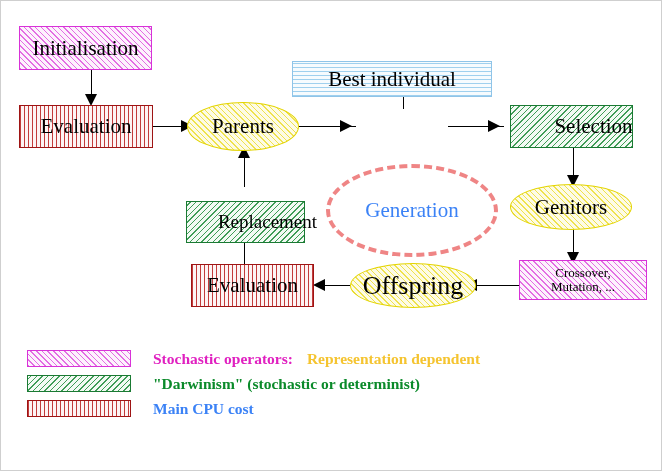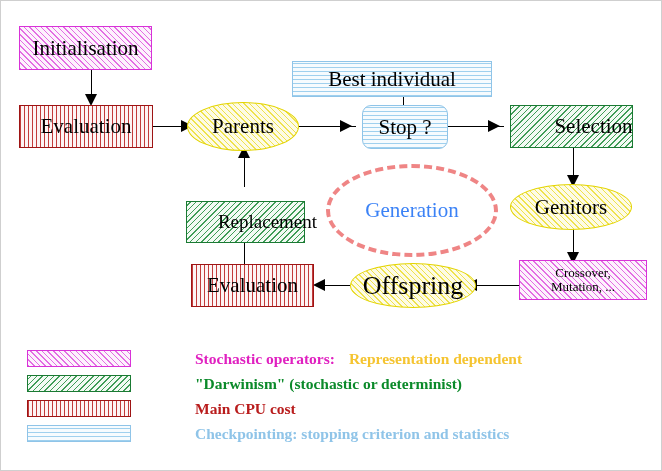--- a/index.html
+++ b/index.html
@@ -103,21 +103,20 @@
   .ah-left  { border-top: 6px solid transparent; border-bottom: 6px solid transparent; border-right: 12px solid #000; }
   .ah-up    { border-left: 6px solid transparent; border-right: 6px solid transparent; border-bottom: 12px solid #000; }
   .ah-down  { border-left: 6px solid transparent; border-right: 6px solid transparent; border-top: 12px solid #000; }
 
   
   #legend { position: absolute; left: 26px; top: 345px; z-index: 5; }
   .legend-row {
     display: flex;
     align-items: center;
     height: 25px;
-    gap: 42px;
   }
   .swatch {
     width: 104px;
     height: 17px;
     box-sizing: border-box;
     flex: 0 0 auto;
   }
   .legend-text {
     margin-left: 22px;
     font-size: 15.5px;
@@ -199,23 +198,20 @@
   </div>
 
   <div class="node hatch-yellow ellipse" style="left:186px; top:101px; width:112px; height:49px; font-size:21px;">
     <span>Parents</span>
   </div>
 
   <div class="node hatch-blue" style="left:291px; top:32px; width:200px; height:36px; font-size:21px;margin-top:28px;">
     <span>Best individual</span>
   </div>
 
-  <div class="node hatch-blue rounded" style="left:361px; top:104px; width:86px; height:44px; font-size:21px;">
-    <span>Stop ?</span>
-  </div>
 
   <div class="node hatch-green" style="left:509px; top:104px; width:123px; height:43px; font-size:21px;">
     <span>Selection</span>
   </div>
 
   <div class="node hatch-magenta" style="left:518px; top:259px; width:128px; height:40px; font-size:13px; flex-direction:column;">
     <span>Crossover,</span>
     <span>Mutation, ...</span>
   </div>
 
@@ -247,26 +243,20 @@
     <div class="legend-row">
       <div class="swatch hatch-green"></div>
       <div class="legend-text">
         <span style="color:#0b8a2a;">"Darwinism" (stochastic or determinist)</span>
       </div>
     </div>
 
     <div class="legend-row">
       <div class="swatch hatch-red"></div>
       <div class="legend-text">
-        <span style="color:#b91c1c;font-family:Liberation Serif, serif;">Main CPU cost</span>
+        <span style="color:#3b82f6;font-family:Liberation Serif, serif;">Main CPU cost</span>
       </div>
     </div>
 
-    <div class="legend-row">
-      <div class="swatch hatch-blue"></div>
-      <div class="legend-text">
-        <span style="color:#8fc4e8;">Checkpointing: stopping criterion and statistics</span>
-      </div>
-    </div>
 
   </div>
 
 </div>
 
 </body></html>

